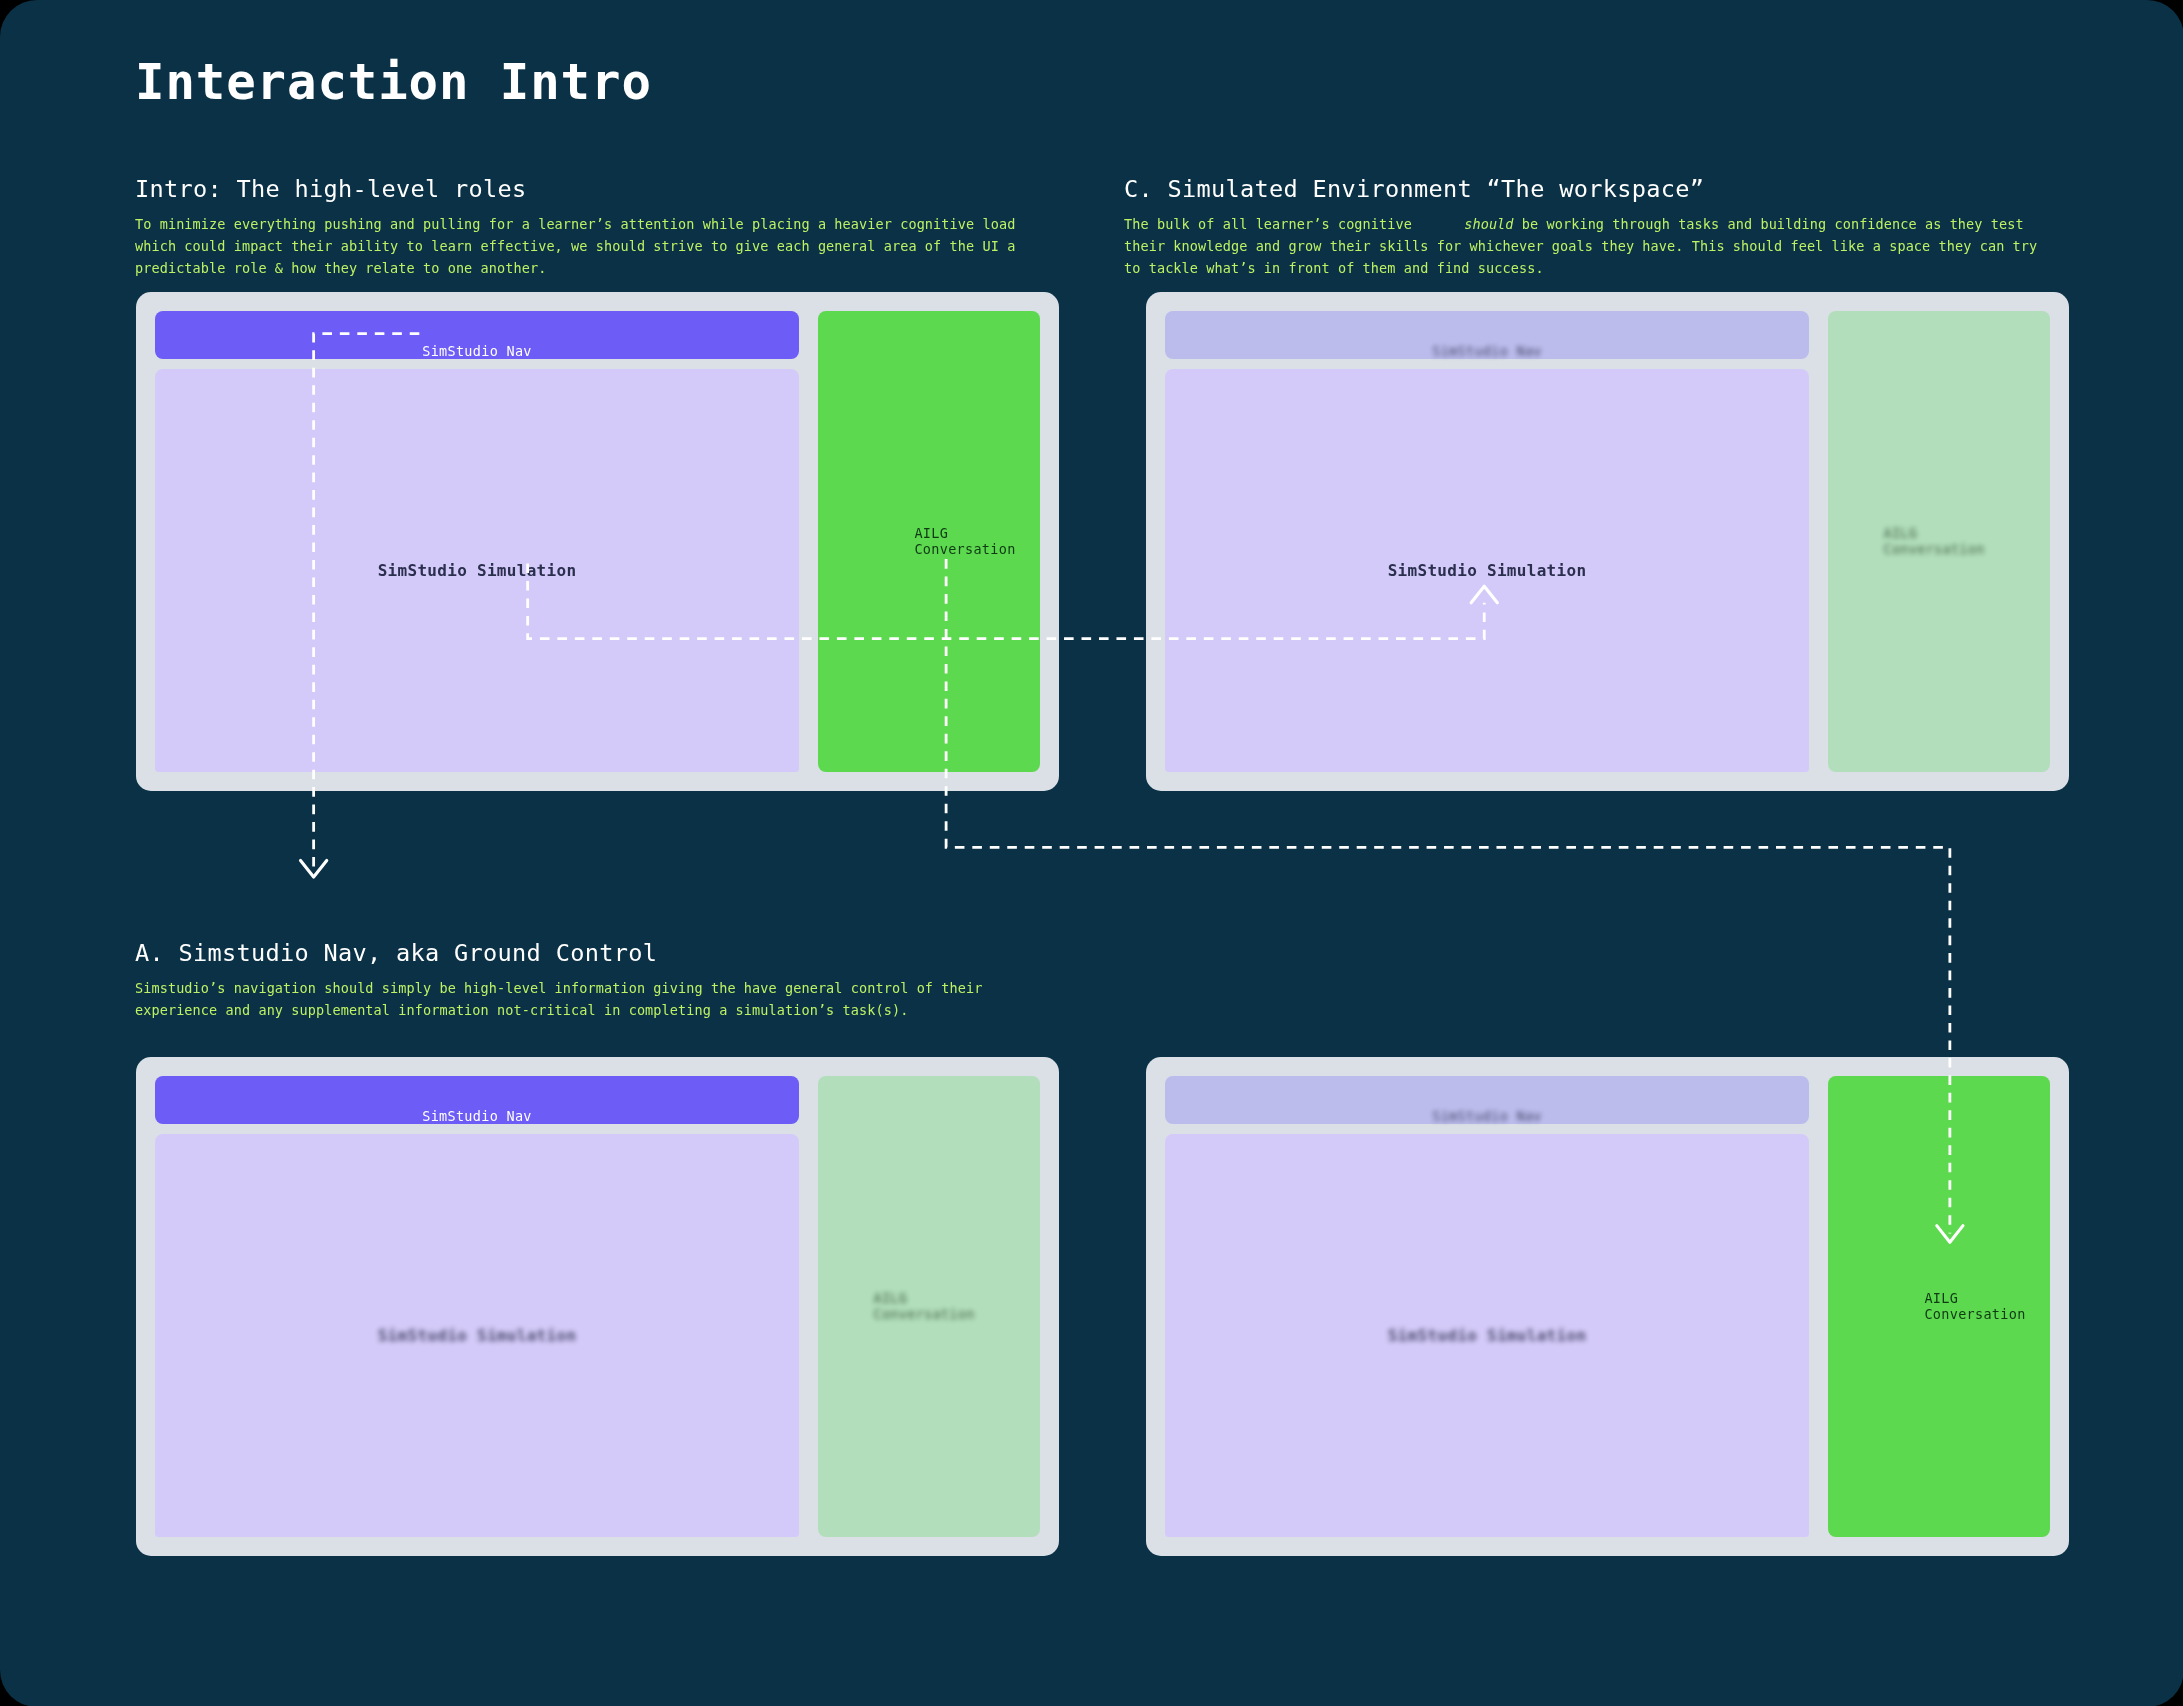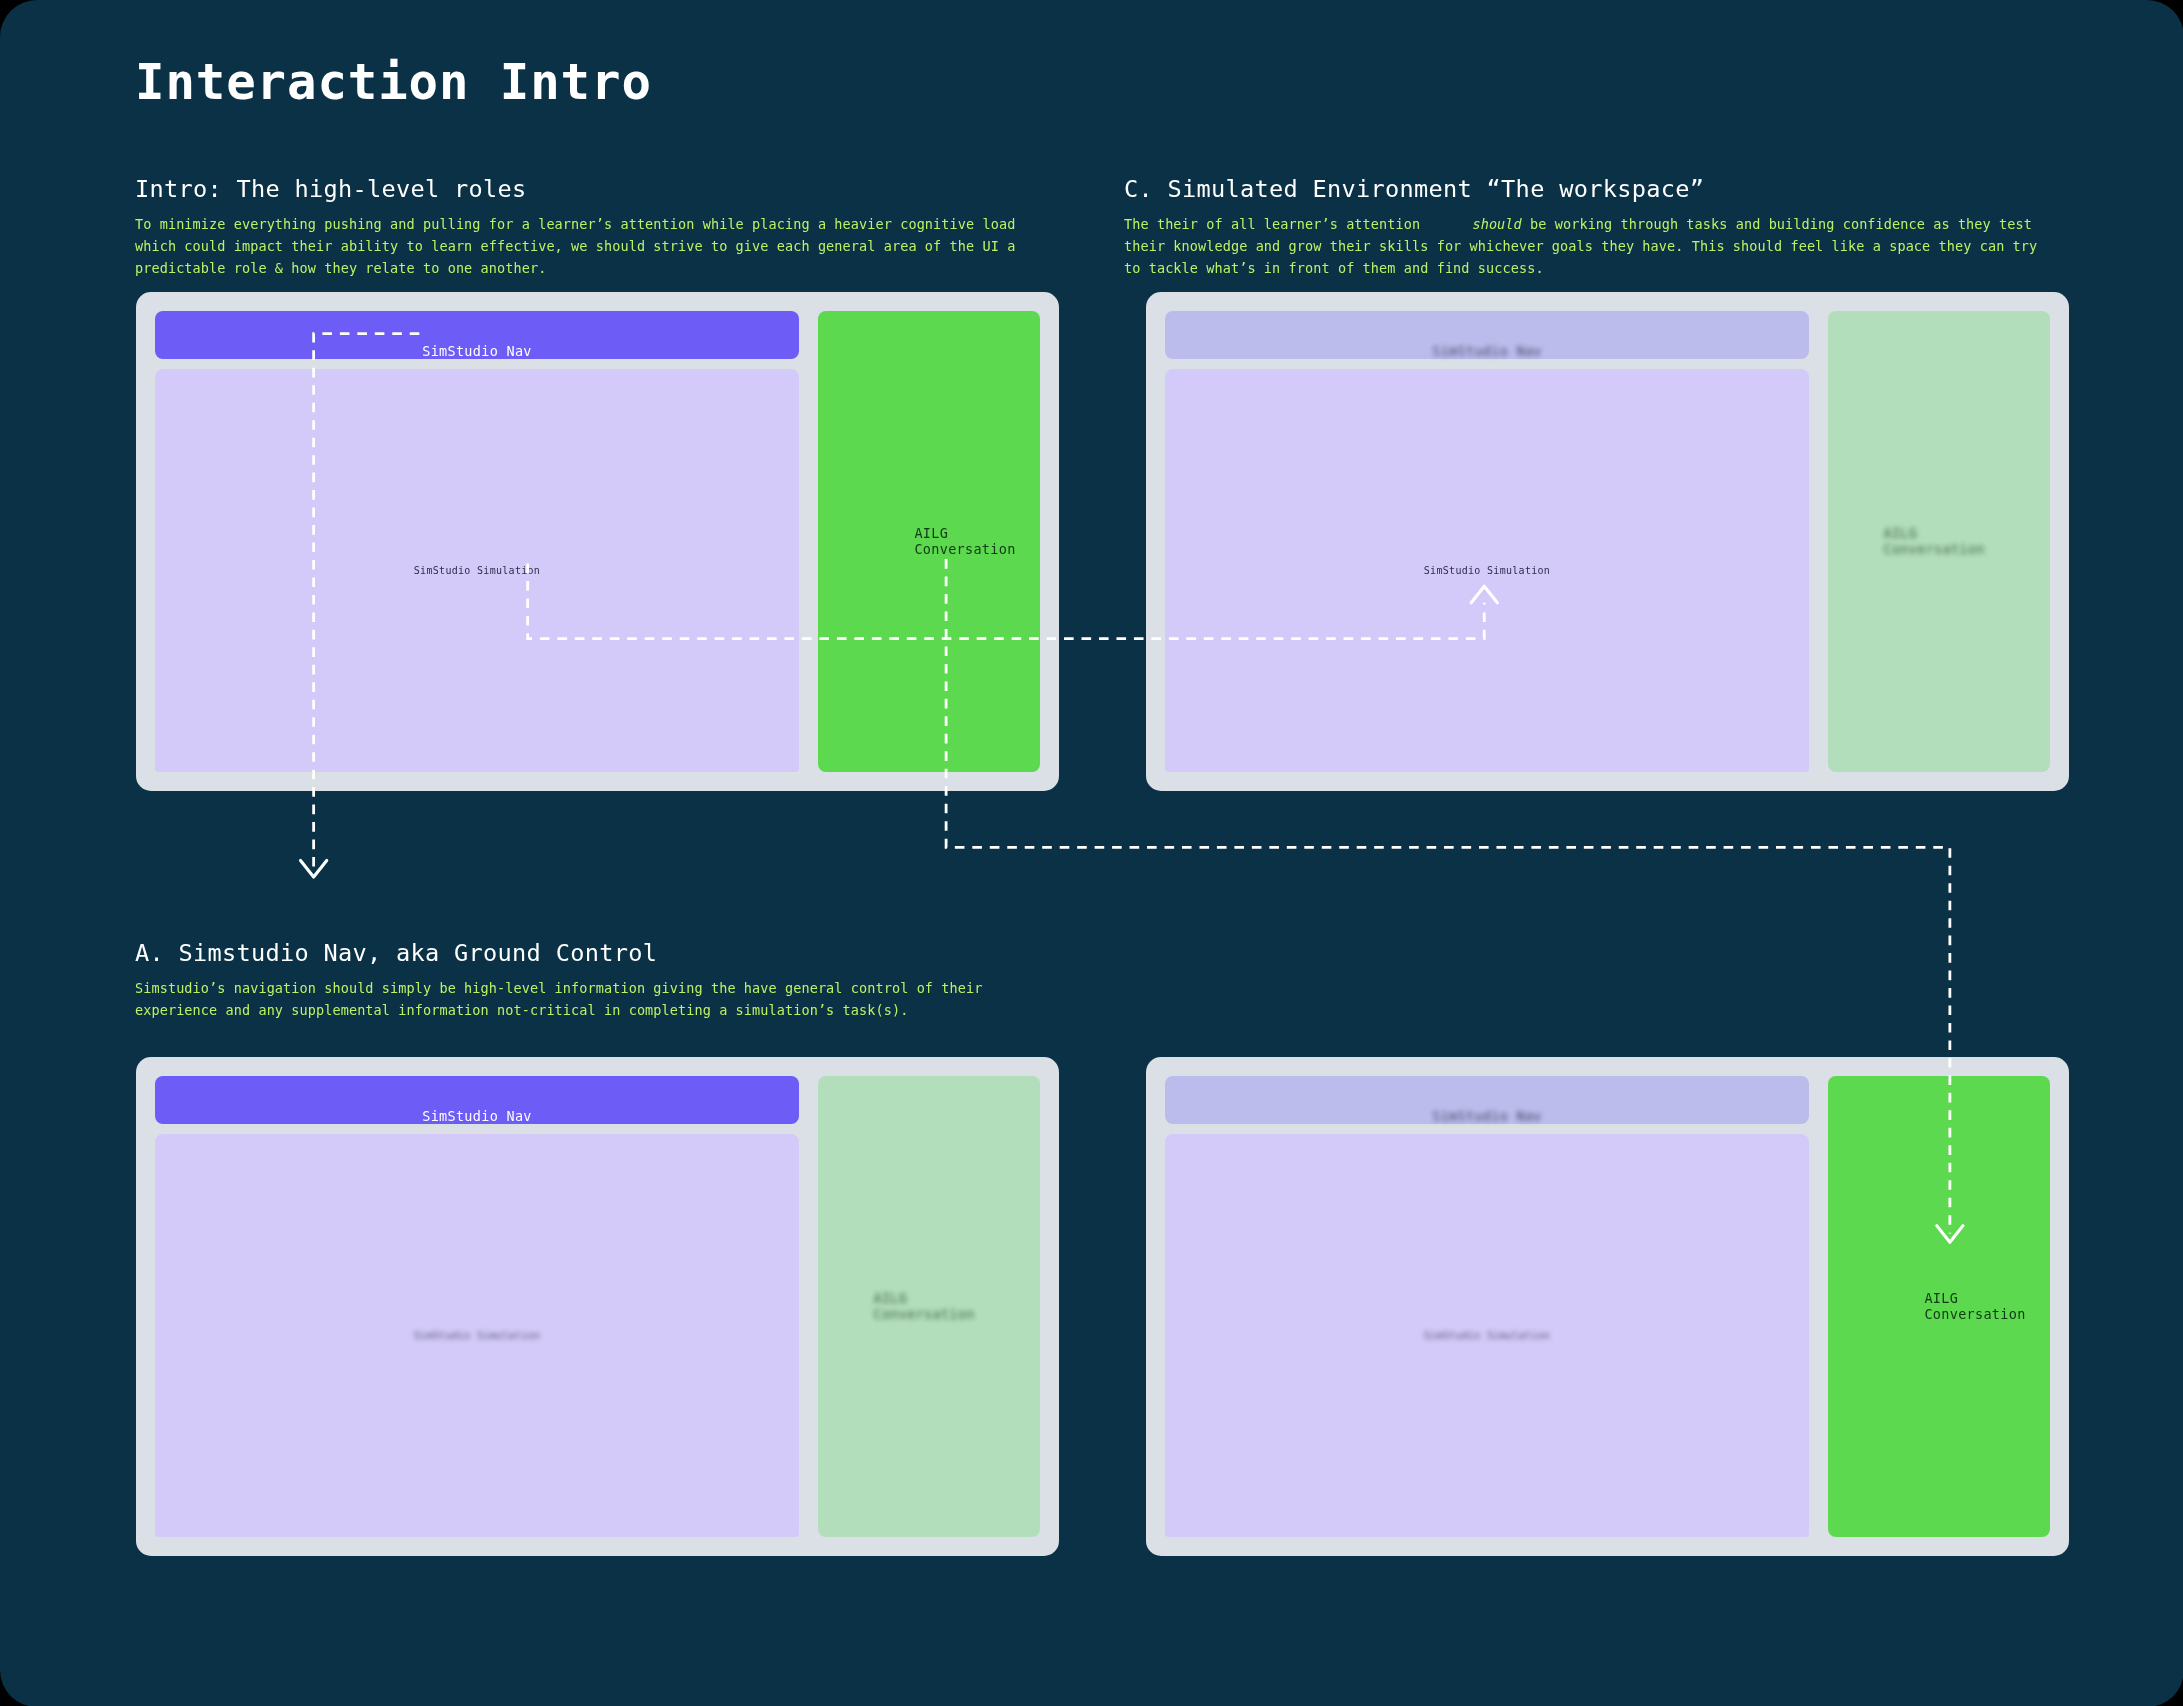--- a/index.html
+++ b/index.html
@@ -38,21 +38,21 @@
   .nav-bar{
     height:48px;border-radius:7.9px;display:flex;align-items:flex-end;
     justify-content:center;position:relative;
   }
   .nav-bar .lbl{font-size:13.5px;letter-spacing:0.3px;}
 
   .sim-panel{
     flex:1;border-radius:7.9px 7.9px 3.5px 3.5px;display:flex;align-items:center;
     justify-content:center;position:relative;
   }
-  .sim-panel .lbl{font-size:10px;letter-spacing:0.3px;}
+  .sim-panel .lbl{font-size:16px;letter-spacing:0.3px;font-weight:bold;}
 
   .ailg-panel{
     width:222px;border-radius:7.9px;display:flex;align-items:center;
     justify-content:center;position:relative;flex:none;
   }
   .ailg-panel .lbl{
     font-size:13.5px;letter-spacing:0.3px;position:absolute;
     left:50%;transform:translateX(-50%);
   }
 
@@ -82,21 +82,21 @@
 
   <div class="page-title">Interaction Intro</div>
 
   <div class="section" style="left:135px;top:175px;width:908px;">
     <div class="sec-heading">Intro: The high-level roles</div>
     <div class="sec-body">To minimize everything pushing and pulling for a learner’s attention while placing a heavier cognitive load which could impact their ability to learn effective, we should strive to give each general area of the UI a predictable role &amp; how they relate to one another.</div>
   </div>
 
   <div class="section" style="left:1124px;top:175px;width:926px;">
     <div class="sec-heading">C. Simulated Environment “The workspace”</div>
-    <div class="sec-body"><span>The their of all learner’s attention </span><i>should</i><span> be working through tasks and building confidence as they test their knowledge and grow their skills for whichever goals they have. This should feel like a space they can try to tackle what’s in front of them and find success.</span></div>
+    <div class="sec-body"><span>The bulk of all learner’s cognitive </span><i>should</i><span> be working through tasks and building confidence as they test their knowledge and grow their skills for whichever goals they have. This should feel like a space they can try to tackle what’s in front of them and find success.</span></div>
   </div>
 
   <div class="section" style="left:135px;top:939px;width:908px;">
     <div class="sec-heading">A. Simstudio Nav, aka Ground Control</div>
     <div class="sec-body">Simstudio’s navigation should simply be high-level information giving the have general control of their experience and any supplemental information not-critical in completing a simulation’s task(s).</div>
   </div>
 
   <div class="card" style="left:136px;top:292px;width:923px;height:499px;">
     <div class="card-left">
       <div class="nav-bar on">

